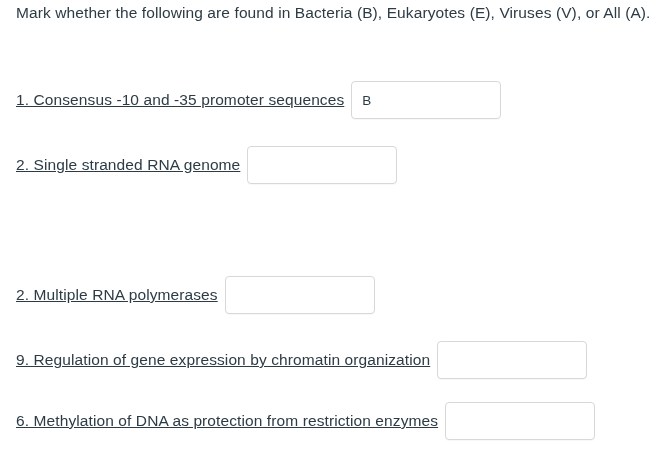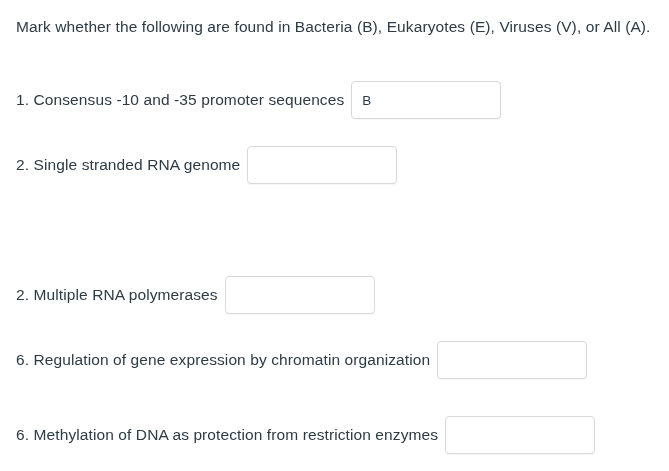--- a/index.html
+++ b/index.html
@@ -20,21 +20,21 @@
     position: relative;
     width: 669px;
     height: 471px;
     box-sizing: border-box;
     padding: 0;
   }
 
   .prompt {
     position: absolute;
     left: 16px;
-    top: 14px;
+    top: 0;
     width: 640px;
     font-size: 15.5px;
     line-height: 26px;
     color: #2d3b45;
     letter-spacing: 0.1px;
   }
 
   .question-row {
     position: absolute;
     left: 16px;
@@ -42,20 +42,21 @@
     align-items: center;
     white-space: nowrap;
   }
 
   .q-label {
     font-size: 15.5px;
     line-height: 20px;
     color: #2d3b45;
     letter-spacing: 0.1px;
     padding-right: 7px;
+    text-decoration: underline;
   }
 
   .answer-input {
     box-sizing: border-box;
     width: 150px;
     height: 38px;
     border: 1px solid #d8d8d8;
     border-radius: 4px;
     background: #ffffff;
     font-family: "Liberation Sans", sans-serif;
@@ -65,21 +66,21 @@
     outline: none;
     box-shadow: 0 1px 1px rgba(0,0,0,0.03);
   }
 
   
   #row-1 { top: 81px; }
   #row-2 { top: 146px; justify-content: flex-end; }
   #row-3 { top: 211px; }
   #row-4 { top: 276px; }
   #row-5 { top: 341px; }
-  #row-6 { top: 416px; }
+  #row-6 { top: 402px; }
 </style>
 </head>
 <body>
 
 <div class="quiz-body">
 
   <div class="prompt">Mark whether the following are found in Bacteria (B), Eukaryotes (E), Viruses (V), or All (A).</div>
 
   <div class="question-row" id="row-1">
     <span class="q-label">1. Consensus -10 and -35 promoter sequences</span>
@@ -91,21 +92,21 @@
     <input class="answer-input" type="text" value="" style="">
   </div>
 
 
   <div class="question-row" id="row-4">
     <span class="q-label">2. Multiple RNA polymerases</span>
     <input class="answer-input" type="text" value="" style="">
   </div>
 
   <div class="question-row" id="row-5">
-    <span class="q-label">6. Regulation of gene expression by chromatin organization</span>
+    <span class="q-label">9. Regulation of gene expression by chromatin organization</span>
     <input class="answer-input" type="text" value="" style="">
   </div>
 
   <div class="question-row" id="row-6">
     <span class="q-label">6. Methylation of DNA as protection from restriction enzymes</span>
     <input class="answer-input" type="text" value="" style="">
   </div>
 
 </div>
 

